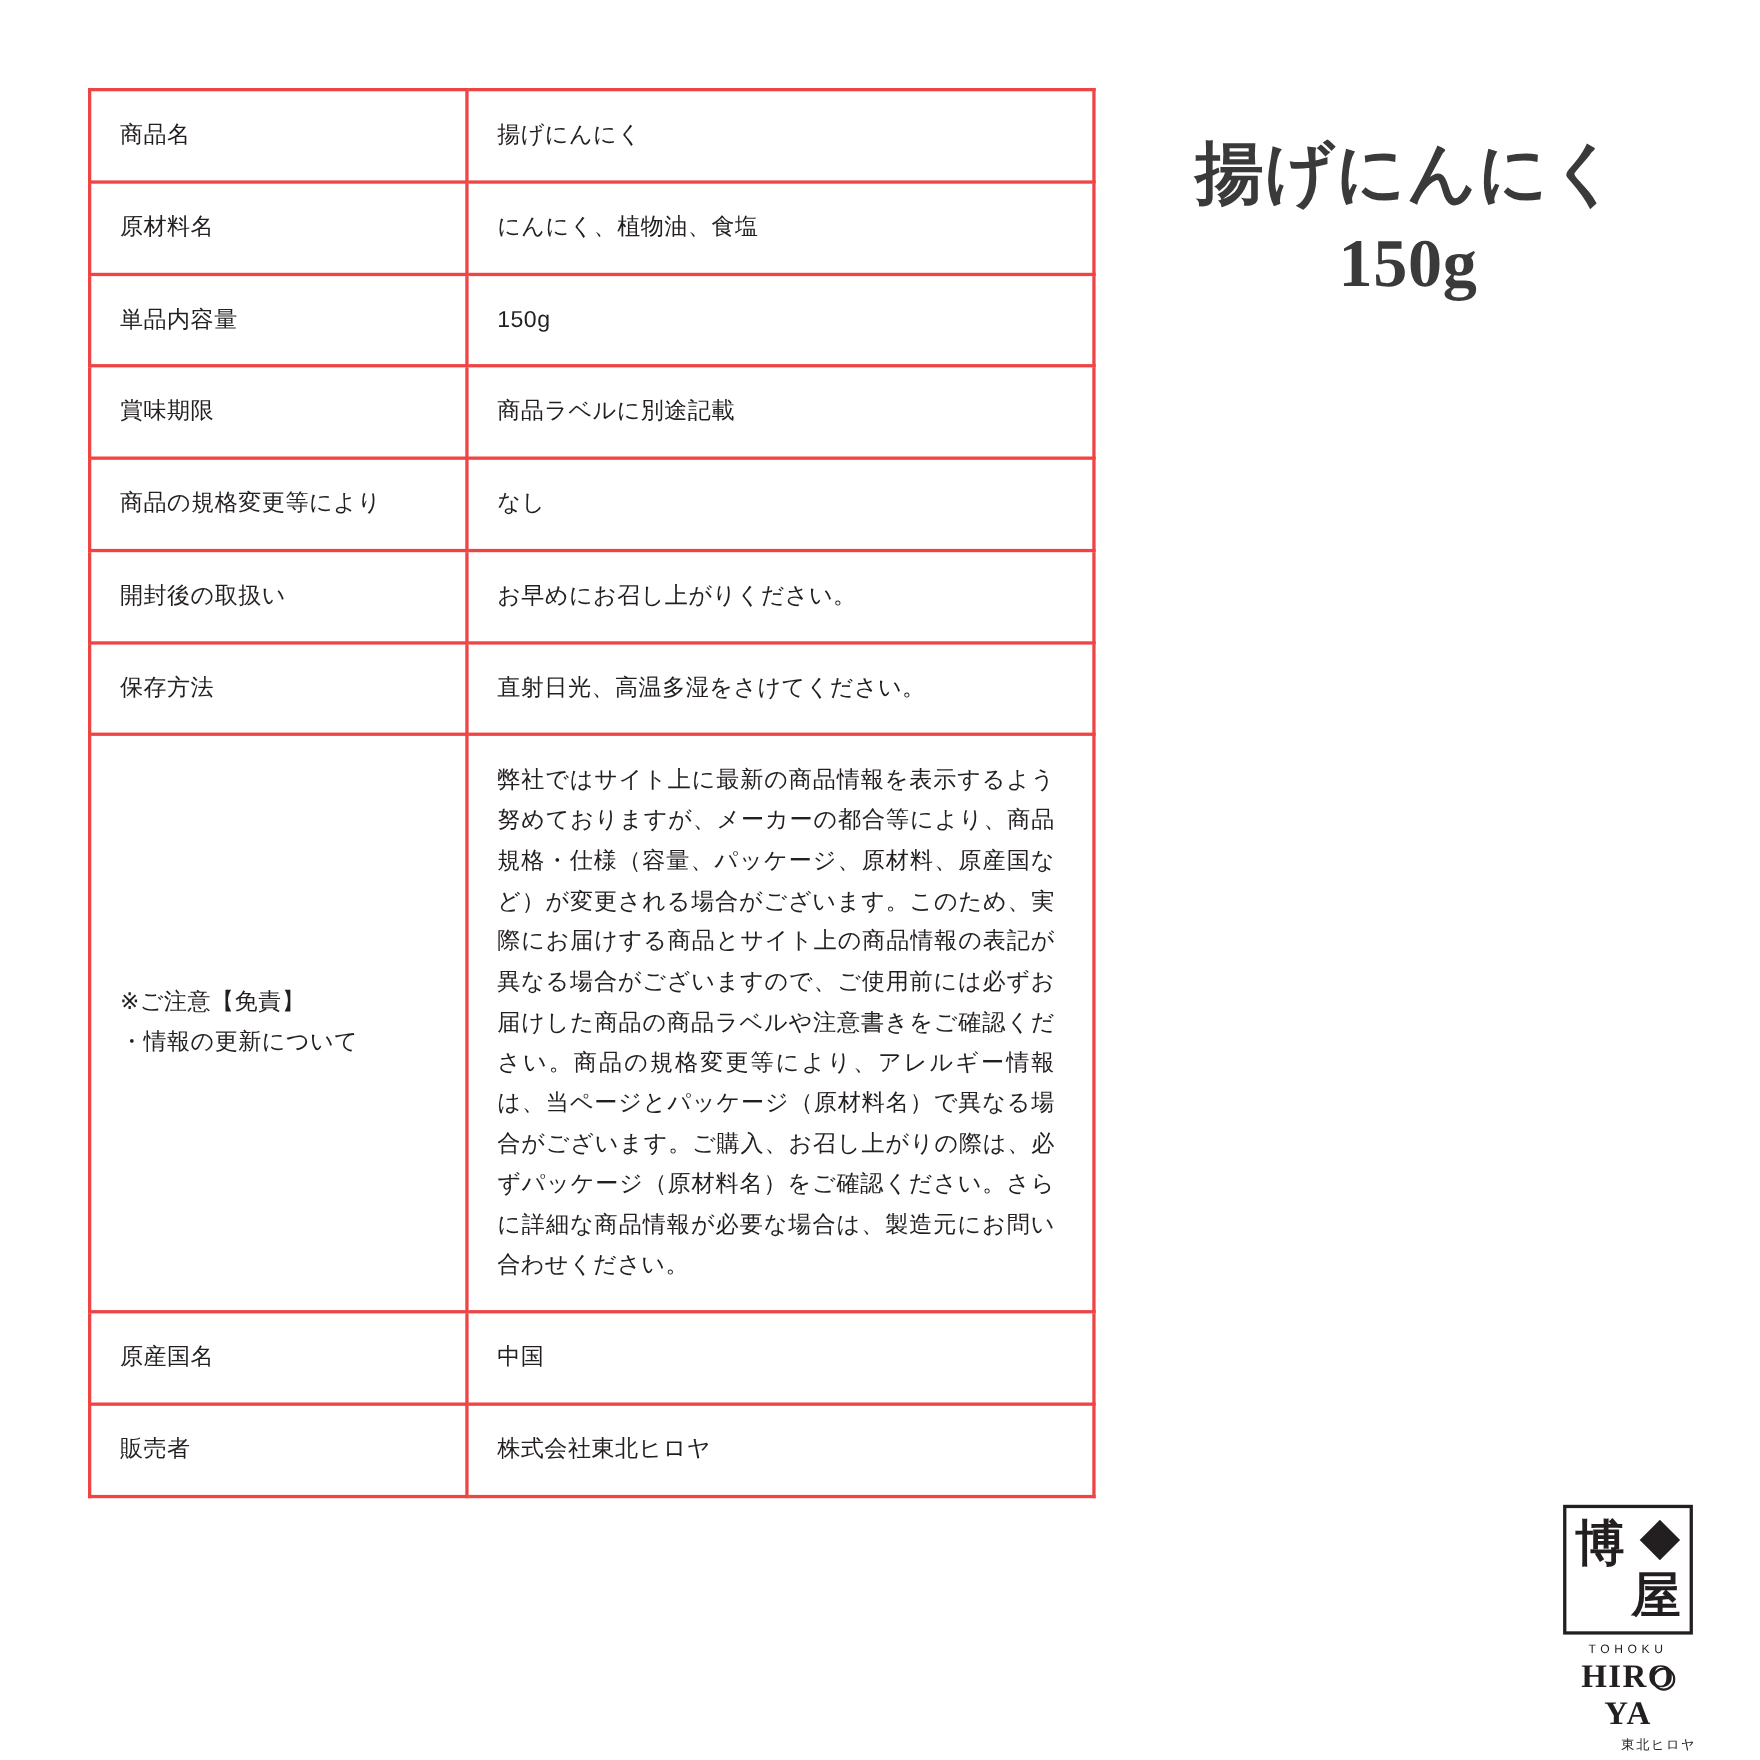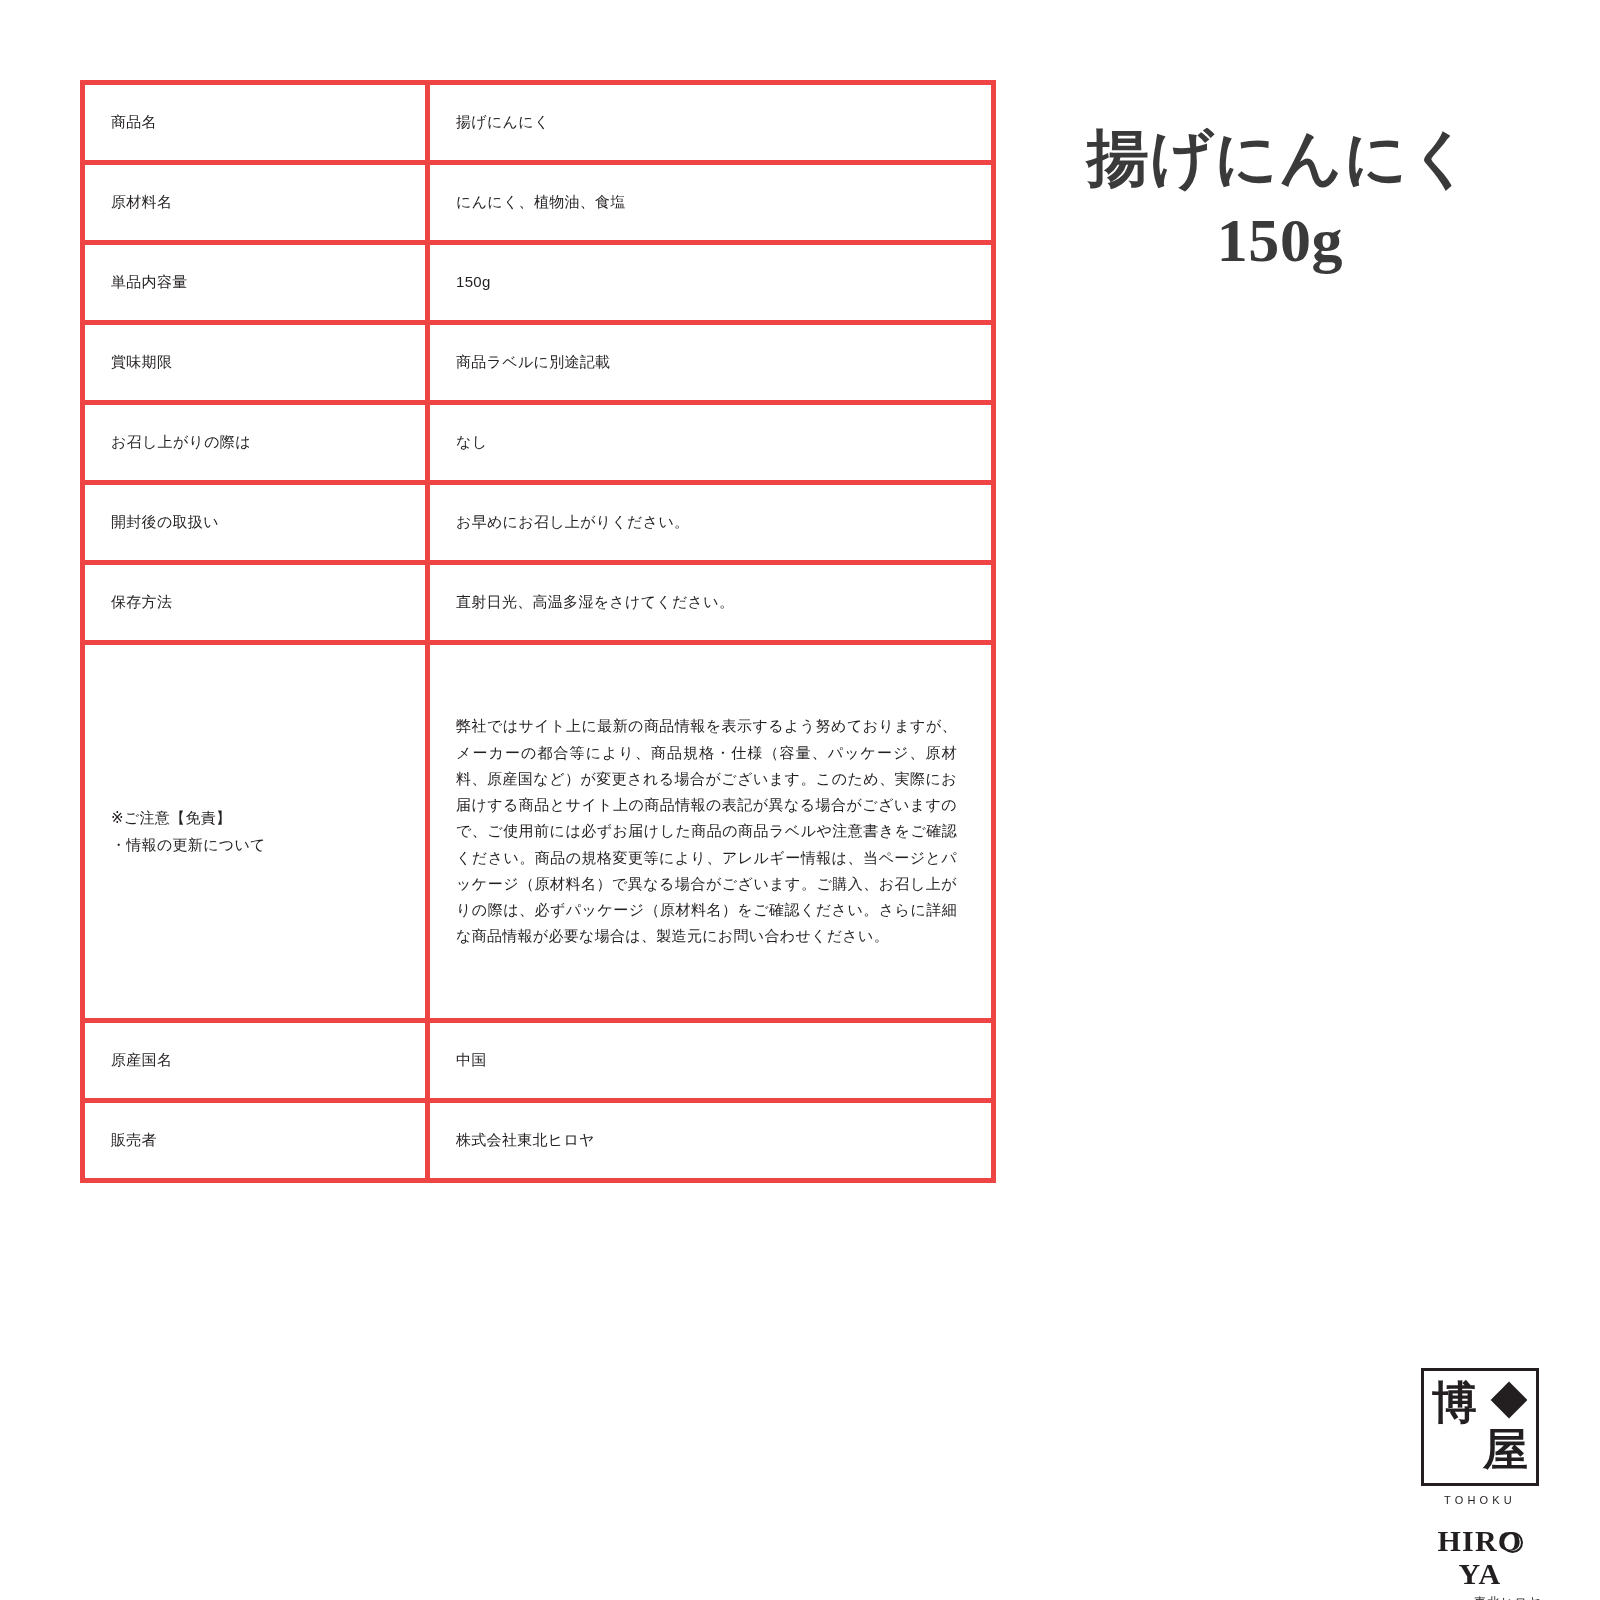--- a/index.html
+++ b/index.html
@@ -27,24 +27,24 @@
     left: 80px;
     top: 80px;
     width: 916px;
   }
   table.spec {
     border-collapse: collapse;
     width: 100%;
     table-layout: fixed;
   }
   table.spec td {
-    border: 5px solid #ef4444;
+    border: 3px solid #ef4444;
     vertical-align: middle;
     padding: 22px 22px;
-    font-size: 15px;
+    font-size: 21px;
     line-height: 1.75;
     color: #231f20;
     letter-spacing: 0.02em;
   }
   table.spec td.label {
     width: 292px;
     padding-left: 26px;
   }
   table.spec td.value {
     padding-left: 26px;
@@ -143,21 +143,21 @@
     margin-top: 8px;
     font-family: "Liberation Sans", sans-serif;
   }
   .logo-hiroya {
     font-family: "Liberation Serif", "DejaVu Serif", serif;
     font-size: 30px;
     font-weight: 700;
     letter-spacing: 0.04em;
     color: #231f20;
     line-height: 1.1;
-    margin-top: 18px;
+    margin-top: 2px;
     position: relative;
   }
   .logo-hiroya .ring {
     display: inline-block;
     position: relative;
   }
   .logo-hiroya .ring::after {
     content: "";
     position: absolute;
     left: 50%;
@@ -195,21 +195,21 @@
         </tr>
         <tr class="row-h-std">
           <td class="label">単品内容量</td>
           <td class="value">150g</td>
         </tr>
         <tr class="row-h-std">
           <td class="label">賞味期限</td>
           <td class="value">商品ラベルに別途記載</td>
         </tr>
         <tr class="row-h-std">
-          <td class="label">お召し上がりの際は</td>
+          <td class="label">商品の規格変更等により</td>
           <td class="value">なし</td>
         </tr>
         <tr class="row-h-std">
           <td class="label">開封後の取扱い</td>
           <td class="value">お早めにお召し上がりください。</td>
         </tr>
         <tr class="row-h-std">
           <td class="label">保存方法</td>
           <td class="value">直射日光、高温多湿をさけてください。</td>
         </tr>

